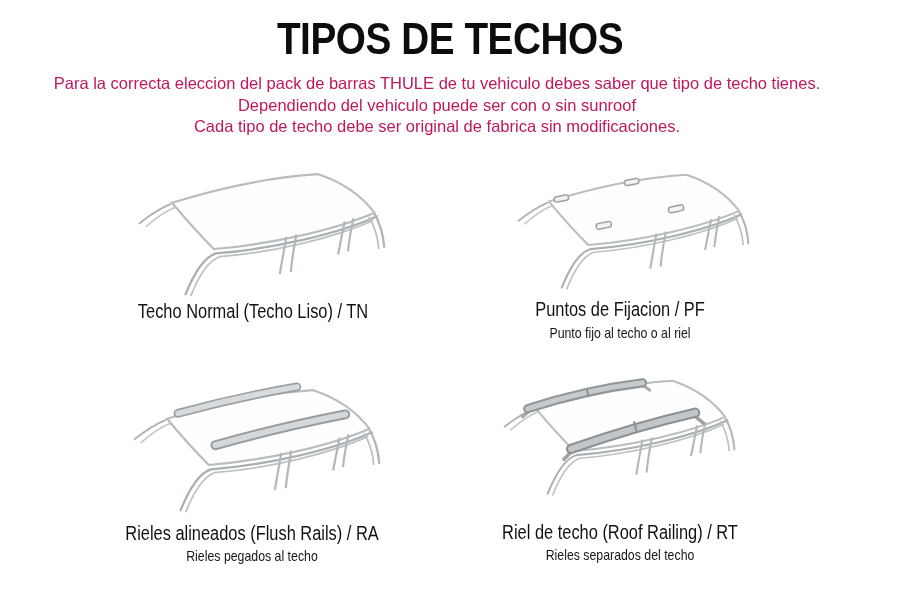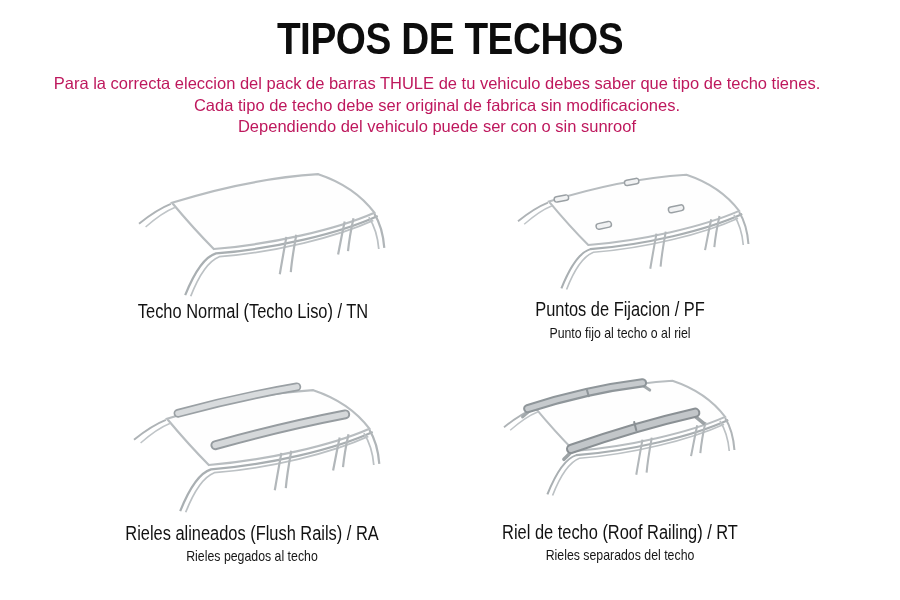--- a/index.html
+++ b/index.html
@@ -66,22 +66,22 @@
 
       <path d="M244,58 C249,66 252,76 253,89" fill="none" stroke="#b0b5b8" stroke-width="2"></path>
       <path d="M239,61 C244,69 247,78 248,90" fill="none" stroke="#bcc1c4" stroke-width="1.6"></path>
     </g>
   </defs>
 </svg>
 
 <div class="page-title">TIPOS DE TECHOS</div>
 <div class="intro">
   <div>Para la correcta eleccion del pack de barras THULE de tu vehiculo debes saber que tipo de techo tienes.</div>
+  <div>Dependiendo del vehiculo puede ser con o sin sunroof</div>
   <div>Cada tipo de techo debe ser original de fabrica sin modificaciones.</div>
-  <div>Dependiendo del vehiculo puede ser con o sin sunroof</div>
 </div>
 
 <div class="roof-card">
   <svg class="roof-svg" style="left:106px;top:150px" width="330" height="165" viewBox="0 0 300 150">
     <g filter="url(#soften)">
         <use href="#roof-base"></use>
       </g>
   </svg>
   <div class="caption" style="left:253px;top:299px">Techo Normal (Techo Liso) / TN</div>
 

